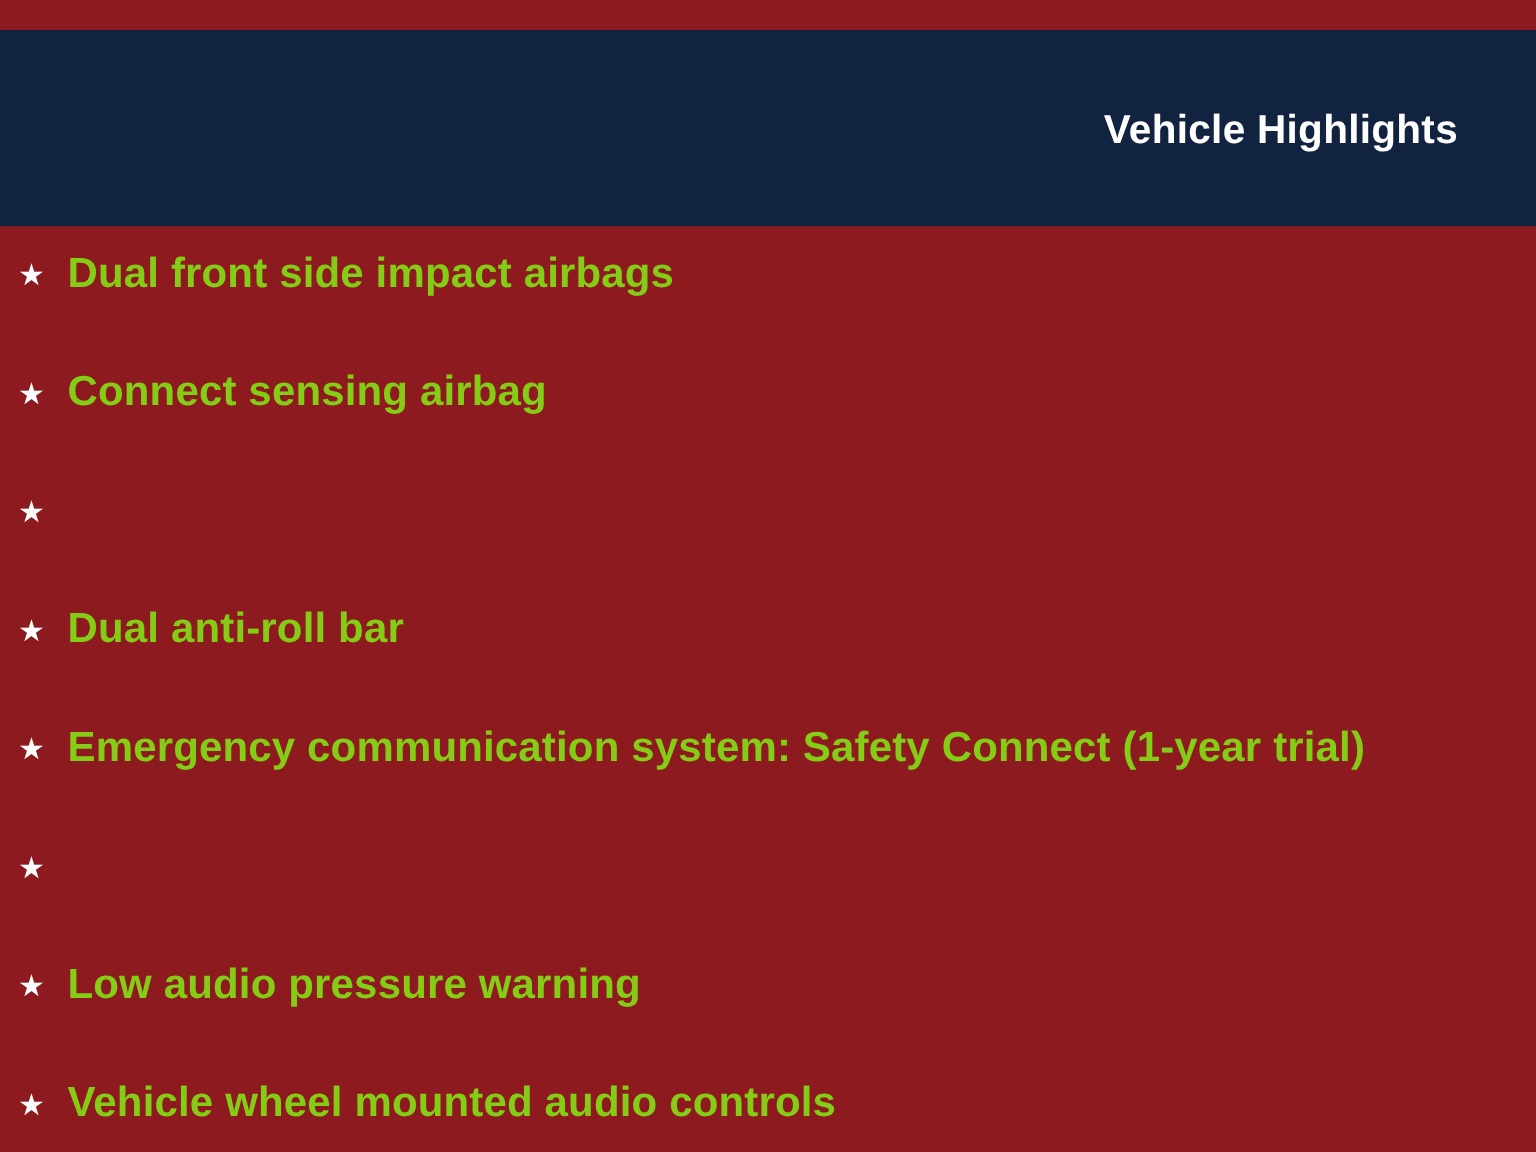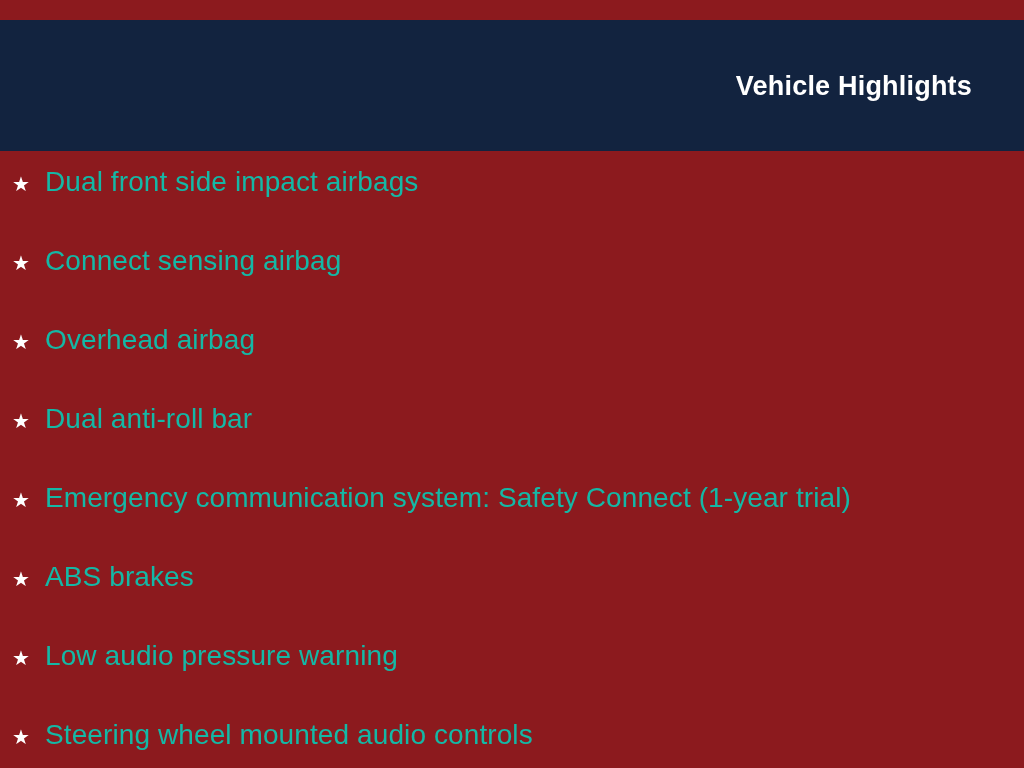--- a/index.html
+++ b/index.html
@@ -72,24 +72,24 @@
   .bullet-marker {
     color: #ffffff;
     font-size: 20px;
     line-height: 1;
     width: 33px;
     flex: 0 0 33px;
     padding-top: 10px;
     text-align: left;
   }
   .bullet-text {
-    color: #14b8a6;
+    color: #84cc16;
     font-size: 28px;
     line-height: 1.15;
-    font-weight: 400;
+    font-weight: 700;
     letter-spacing: 0.1px;
     white-space: nowrap;
     padding-top: 2px;
   }
 </style>
 </head>
 <body>
 
 <div class="slide">
 
@@ -105,44 +105,42 @@
         <span class="bullet-text">Dual front side impact airbags</span>
       </li>
 
       <li class="bullet-item">
         <span class="bullet-marker">★</span>
         <span class="bullet-text">Connect sensing airbag</span>
       </li>
 
       <li class="bullet-item">
         <span class="bullet-marker">★</span>
-        <span class="bullet-text">Overhead airbag</span>
       </li>
 
       <li class="bullet-item">
         <span class="bullet-marker">★</span>
         <span class="bullet-text">Dual anti-roll bar</span>
       </li>
 
       <li class="bullet-item">
         <span class="bullet-marker">★</span>
         <span class="bullet-text">Emergency communication system: Safety Connect (1-year trial)</span>
       </li>
 
       <li class="bullet-item">
         <span class="bullet-marker">★</span>
-        <span class="bullet-text">ABS brakes</span>
       </li>
 
       <li class="bullet-item">
         <span class="bullet-marker">★</span>
         <span class="bullet-text">Low audio pressure warning</span>
       </li>
 
       <li class="bullet-item">
         <span class="bullet-marker">★</span>
-        <span class="bullet-text">Steering wheel mounted audio controls</span>
+        <span class="bullet-text">Vehicle wheel mounted audio controls</span>
       </li>
 
     </ul>
   </div>
 
 </div>
 
 </body></html>

